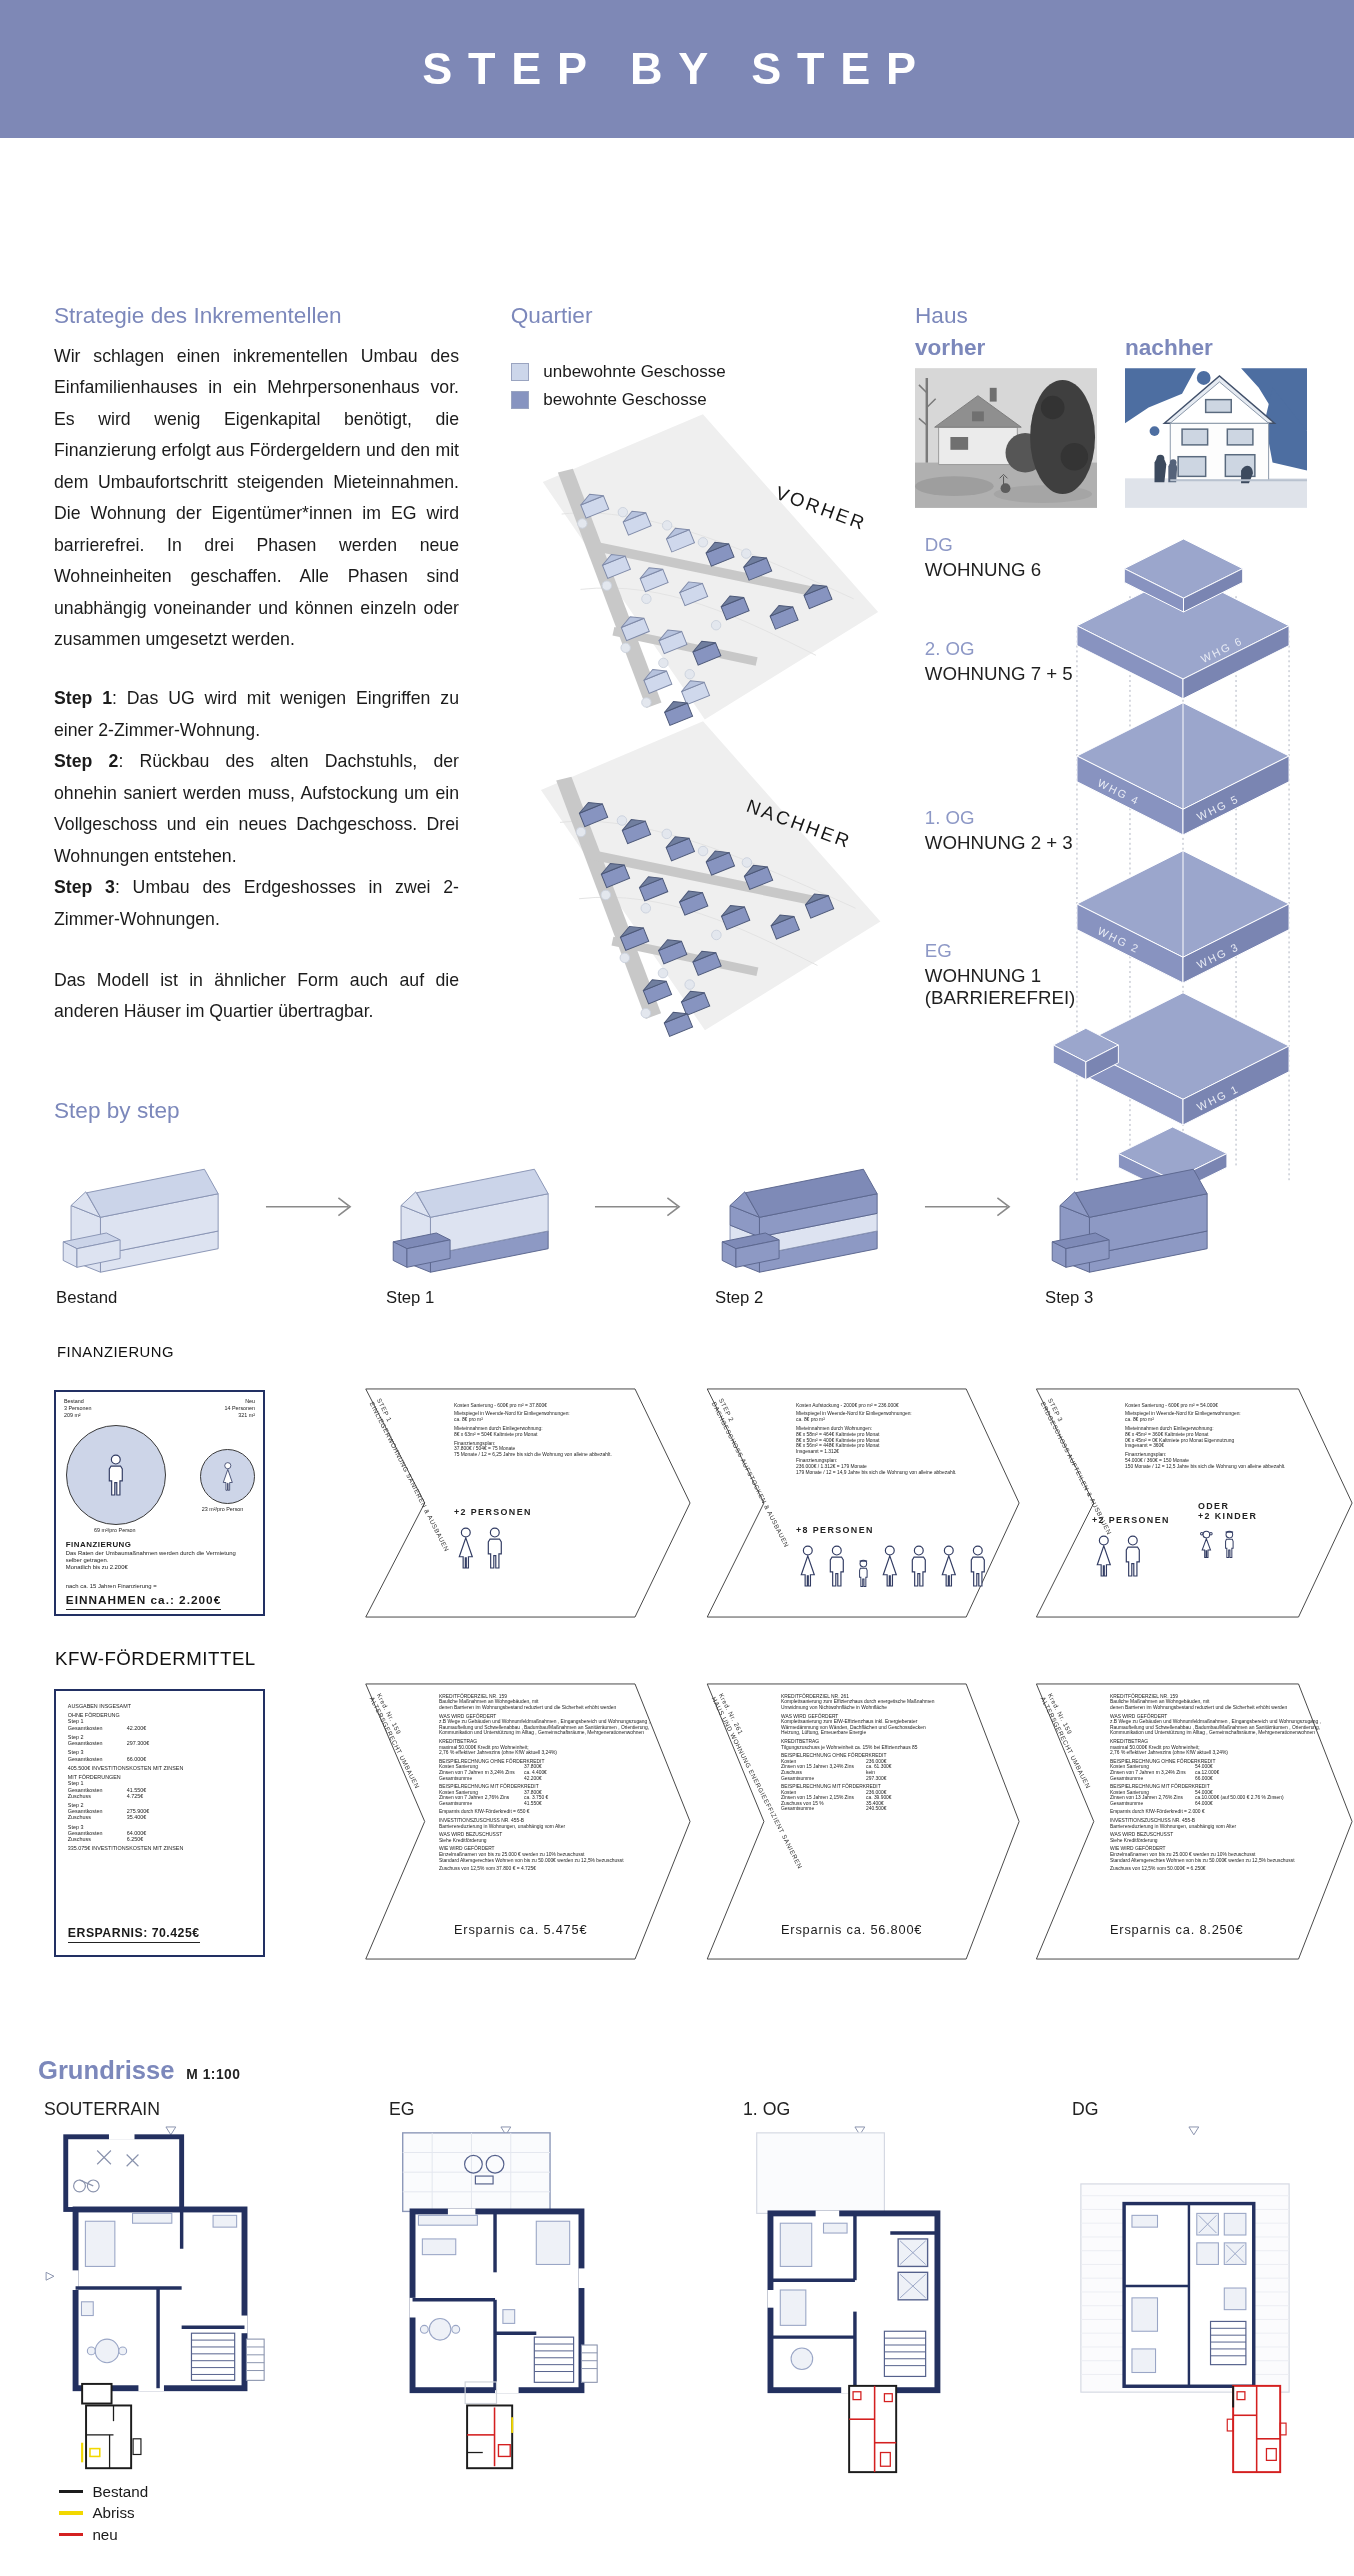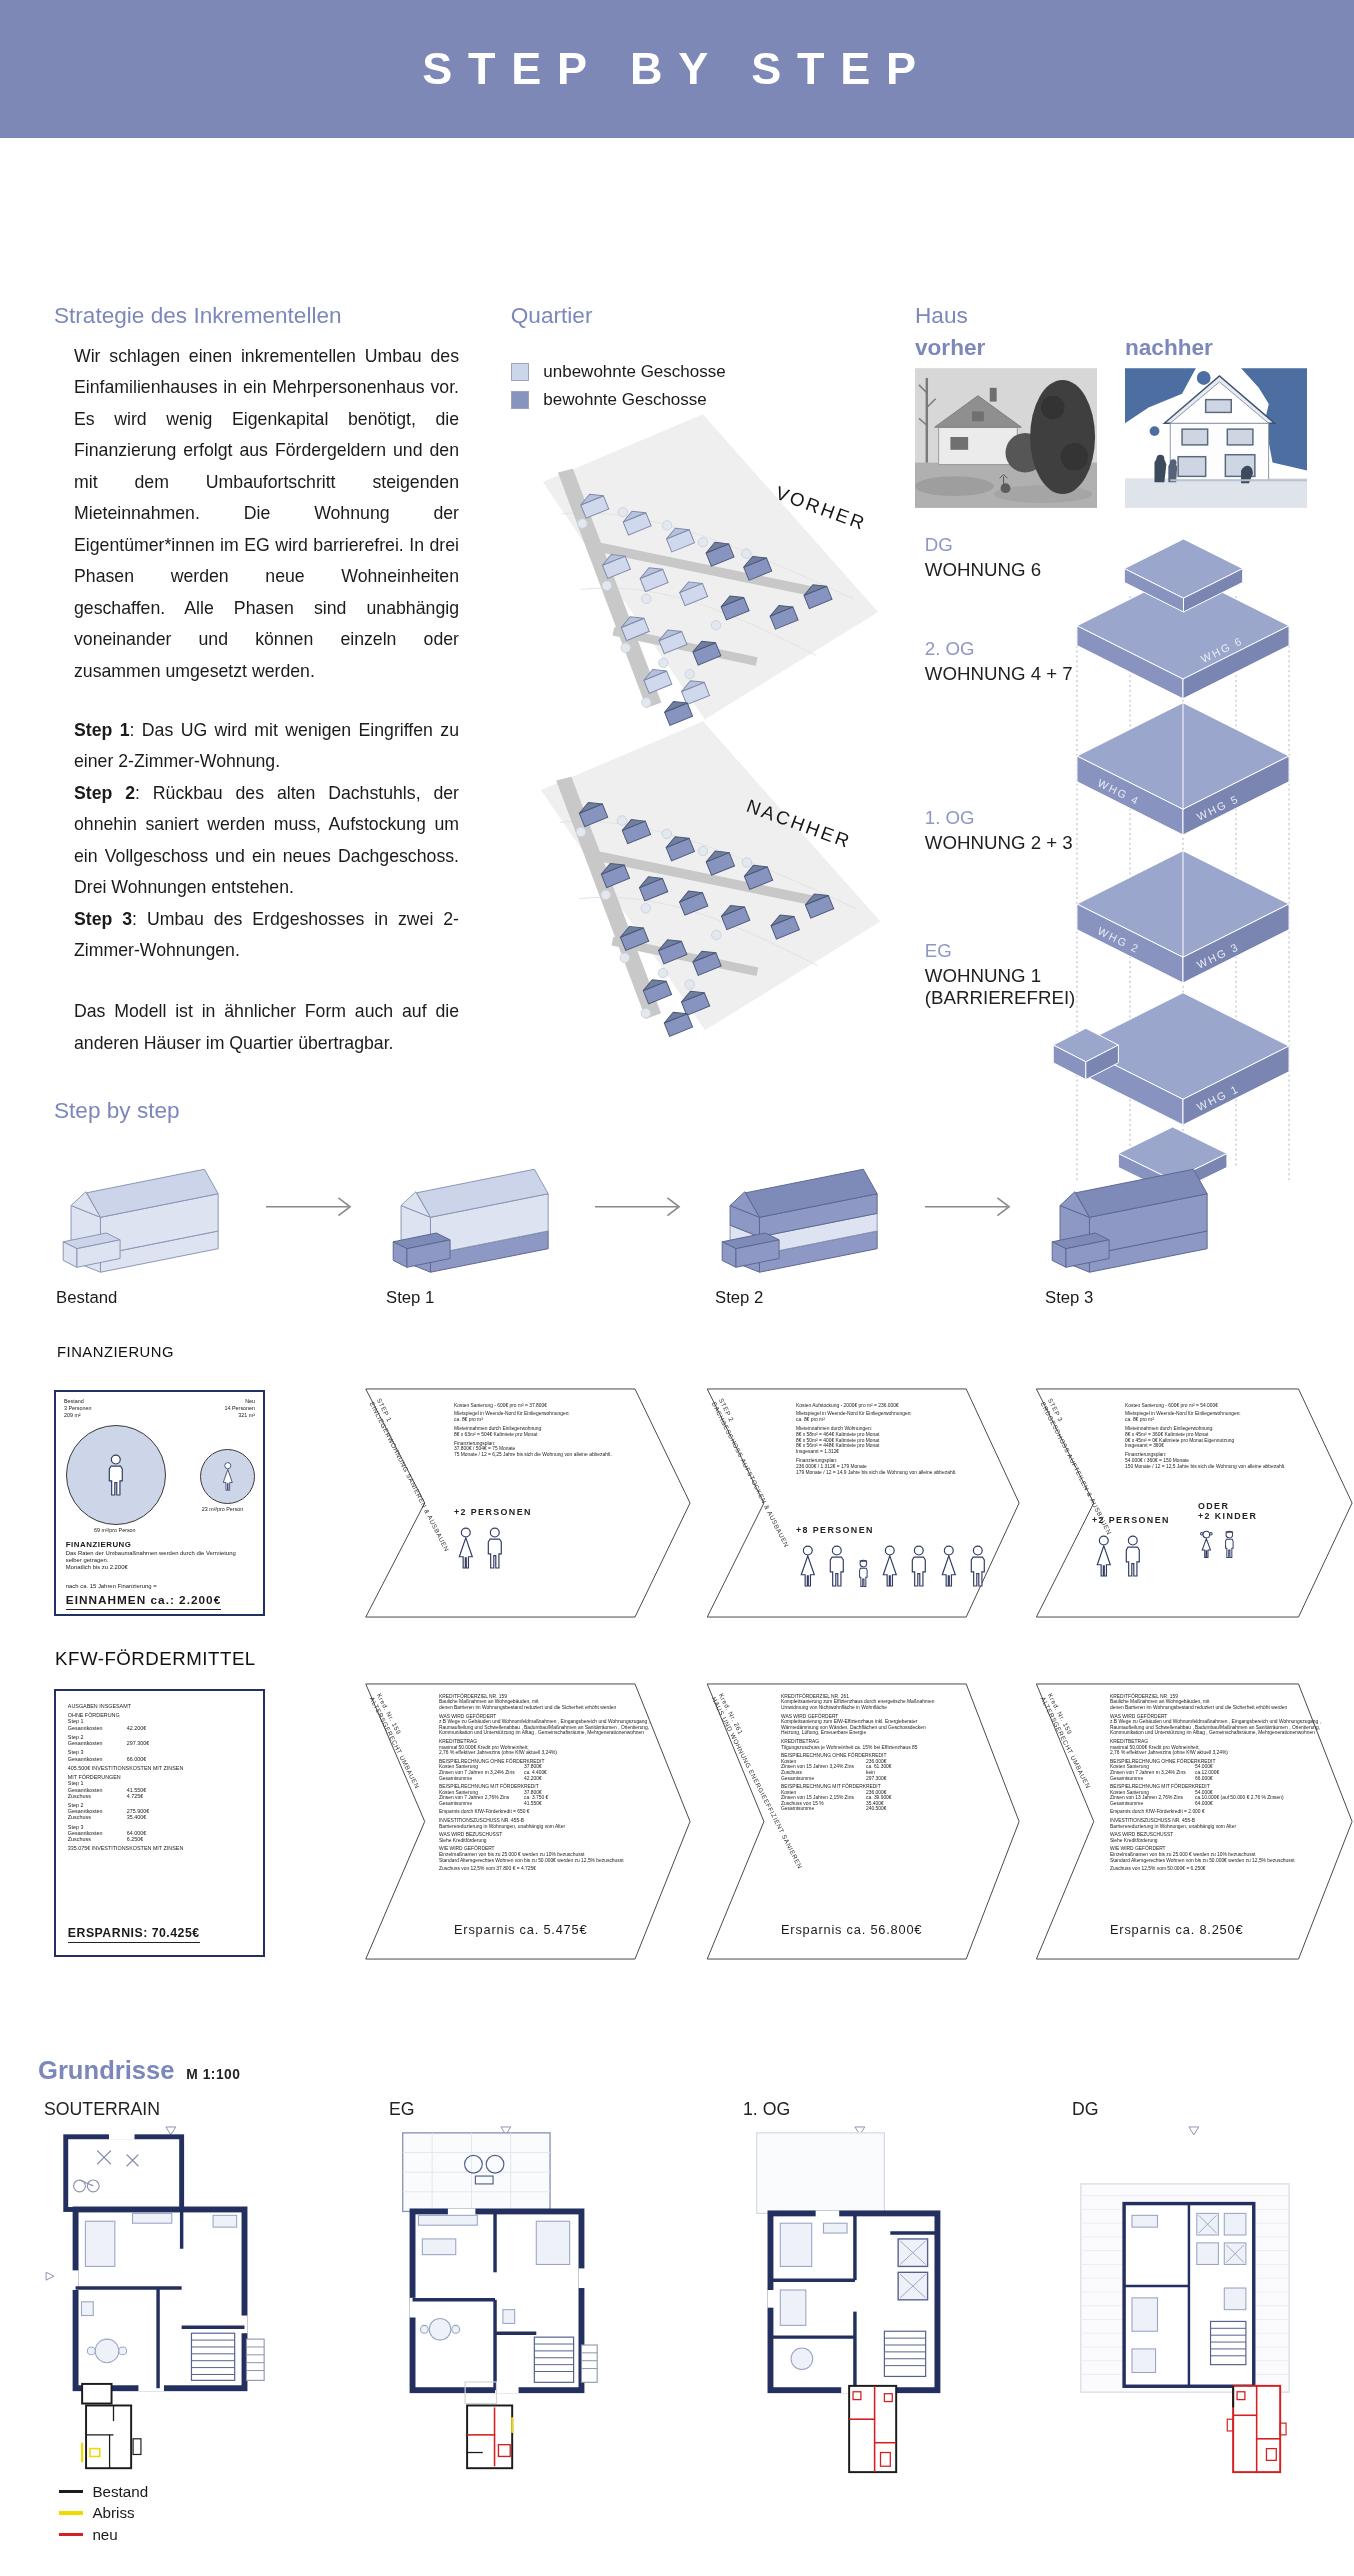--- a/index.html
+++ b/index.html
@@ -9,21 +9,21 @@
   
   .band{left:0;top:0;width:1354px;height:138px;background:#7e88b6;}
   .band h1{margin:0;line-height:138px;text-align:center;color:#ffffff;
            font-size:45px;font-weight:bold;letter-spacing:15.7px;}
   .subtitle{left:0;top:173px;width:1354px;text-align:center;color:#4c5da6;
             font-size:24.6px;font-weight:bold;letter-spacing:1.5px;}
   
   .h2{font-size:22.6px;font-weight:normal;color:#7c88bb;}
   
   .col1{left:54px;top:303px;width:405px;}
-  .body-txt{font-size:17.7px;line-height:1.78;text-align:justify;color:#1b1b1b;margin-left:20px;}
+  .body-txt{font-size:17.7px;line-height:1.78;text-align:justify;color:#1b1b1b;}
   .steps{margin-top:27.5px;}
   .para2{margin-top:29.5px;}
   
   .col2{left:497px;top:303px;width:403px;}
   .legend{margin:33px 0 0 13.8px;font-size:17px;}
   .legend .lrow{display:flex;align-items:center;margin-bottom:7.9px;}
   .legend .sw{width:16.7px;height:16.7px;margin-right:13.8px;border:1px solid #9aa4c0;}
   .site-svg{position:absolute;left:0;width:393px;height:325px;}
   .site-label{position:absolute;font-size:18.7px;letter-spacing:2.5px;color:#161616;
               transform:rotate(20deg);transform-origin:left top;}
@@ -382,21 +382,21 @@
       <path d="M118,104 c5,-8 12,-5 12,3 l-4,10 -8,0 z" fill="#3c4a5e"></path>
       <path d="M46,114 L185,114" stroke="#b9c2cf" stroke-width="2"></path>
     </svg>
 
     <div class="flabel" style="left:9.8px;top:231px">
       <div class="lvl">DG</div>
       <div class="whn">WOHNUNG 6</div>
     </div>
     <div class="flabel" style="left:9.8px;top:335px">
       <div class="lvl">2. OG</div>
-      <div class="whn">WOHNUNG 4 + 7</div>
+      <div class="whn">WOHNUNG 7 + 5</div>
     </div>
     <div class="flabel" style="left:9.8px;top:504px">
       <div class="lvl">1. OG</div>
       <div class="whn">WOHNUNG 2 + 3</div>
     </div>
     <div class="flabel" style="left:9.8px;top:637px">
       <div class="lvl">EG</div>
       <div class="whn">WOHNUNG 1</div>
       <div class="whn">(BARRIEREFREI)</div>
     </div>

